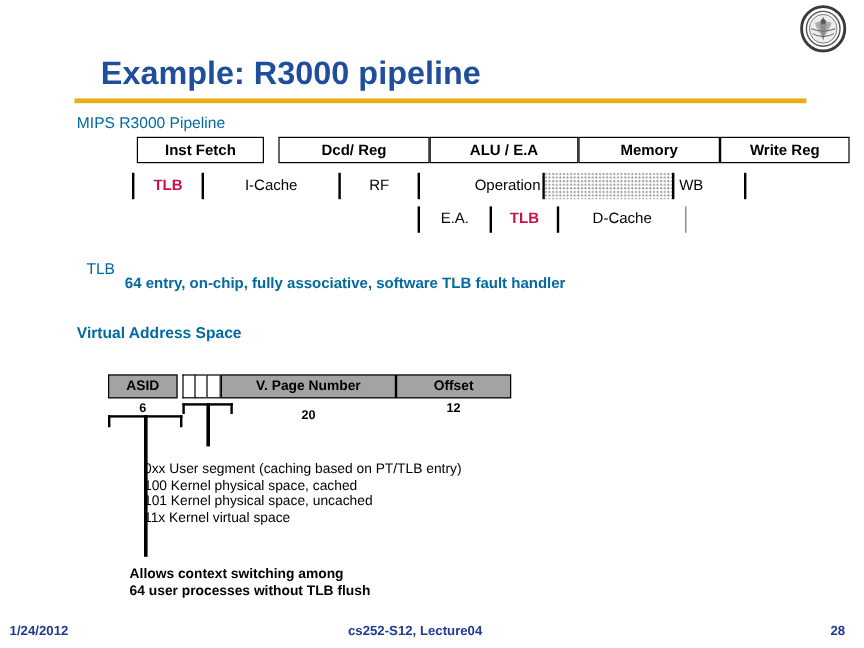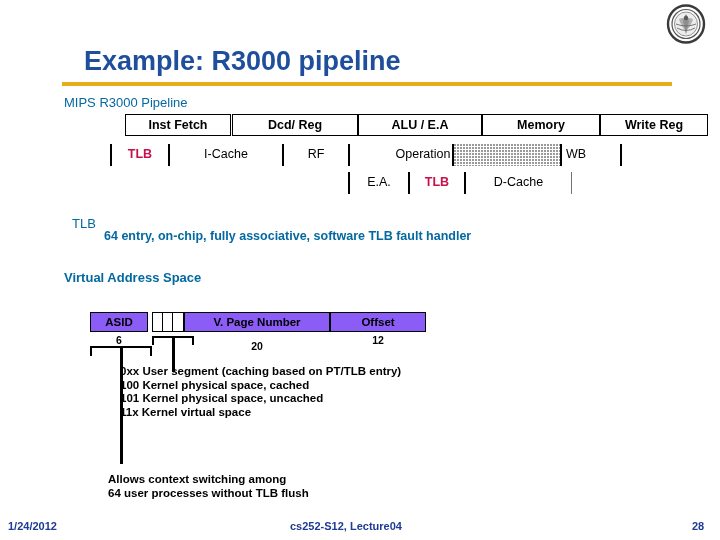--- a/index.html
+++ b/index.html
@@ -118,21 +118,21 @@
     position: absolute;
     top: 0;
     height: 20px;
     line-height: 19px;
     border: 1.6px solid #000000;
     box-sizing: border-box;
     font-size: 11.5px;
     font-weight: bold;
     text-align: center;
     white-space: nowrap;
-    background: #8b5cf6;
+    background: #a3a3a3;
   }
   .vbit {
     position: absolute;
     top: 0;
     height: 20px;
     border: 1.6px solid #000000;
     border-right: none;
     box-sizing: border-box;
     background: #ffffff;
   }
@@ -155,23 +155,23 @@
   .vline {
     position: absolute;
     width: 2.5px;
     background: #000000;
   }
 
   
   #seglist {
     position: absolute;
     left: 120px;
-    top: 365px;
+    top: 385px;
     font-size: 11.5px;
-    font-weight: bold;
+    font-weight: normal;
     line-height: 13.6px;
     white-space: nowrap;
   }
   #ctxnote {
     position: absolute;
     left: 108px;
     top: 473px;
     font-size: 11.5px;
     font-weight: bold;
     line-height: 13.6px;
@@ -206,21 +206,21 @@
 </svg>
 
 <div id="slide-title">Example: R3000 pipeline</div>
 <div id="title-rule"></div>
 
 <div class="body-text" id="lbl-mips">MIPS R3000 Pipeline</div>
 
 <div id="pipeline">
 
   <div class="pipe-row">
-    <div class="pipe-cell hdr" style="left:8px;  width:106px;margin-left:11px;">Inst Fetch</div>
+    <div class="pipe-cell hdr" style="left:8px;  width:106px;">Inst Fetch</div>
     <div class="pipe-cell hdr" style="left:126px; width:126px;">Dcd/ Reg</div>
     <div class="pipe-cell hdr" style="left:252px; width:124px;">ALU  /  E.A</div>
     <div class="pipe-cell hdr" style="left:376px; width:118px;">Memory</div>
     <div class="pipe-cell hdr" style="left:494px; width:108px;">Write Reg</div>
   </div>
 
   <div class="pipe-row" style="margin-top:8px;">
     <div class="pipe-cell tick-l red" style="left:4px;  width:58px;">TLB</div>
     <div class="pipe-cell tick-l plain" style="left:62px; width:114px;">I-Cache</div>
     <div class="pipe-cell tick-l plain" style="left:176px; width:66px;">RF</div>

